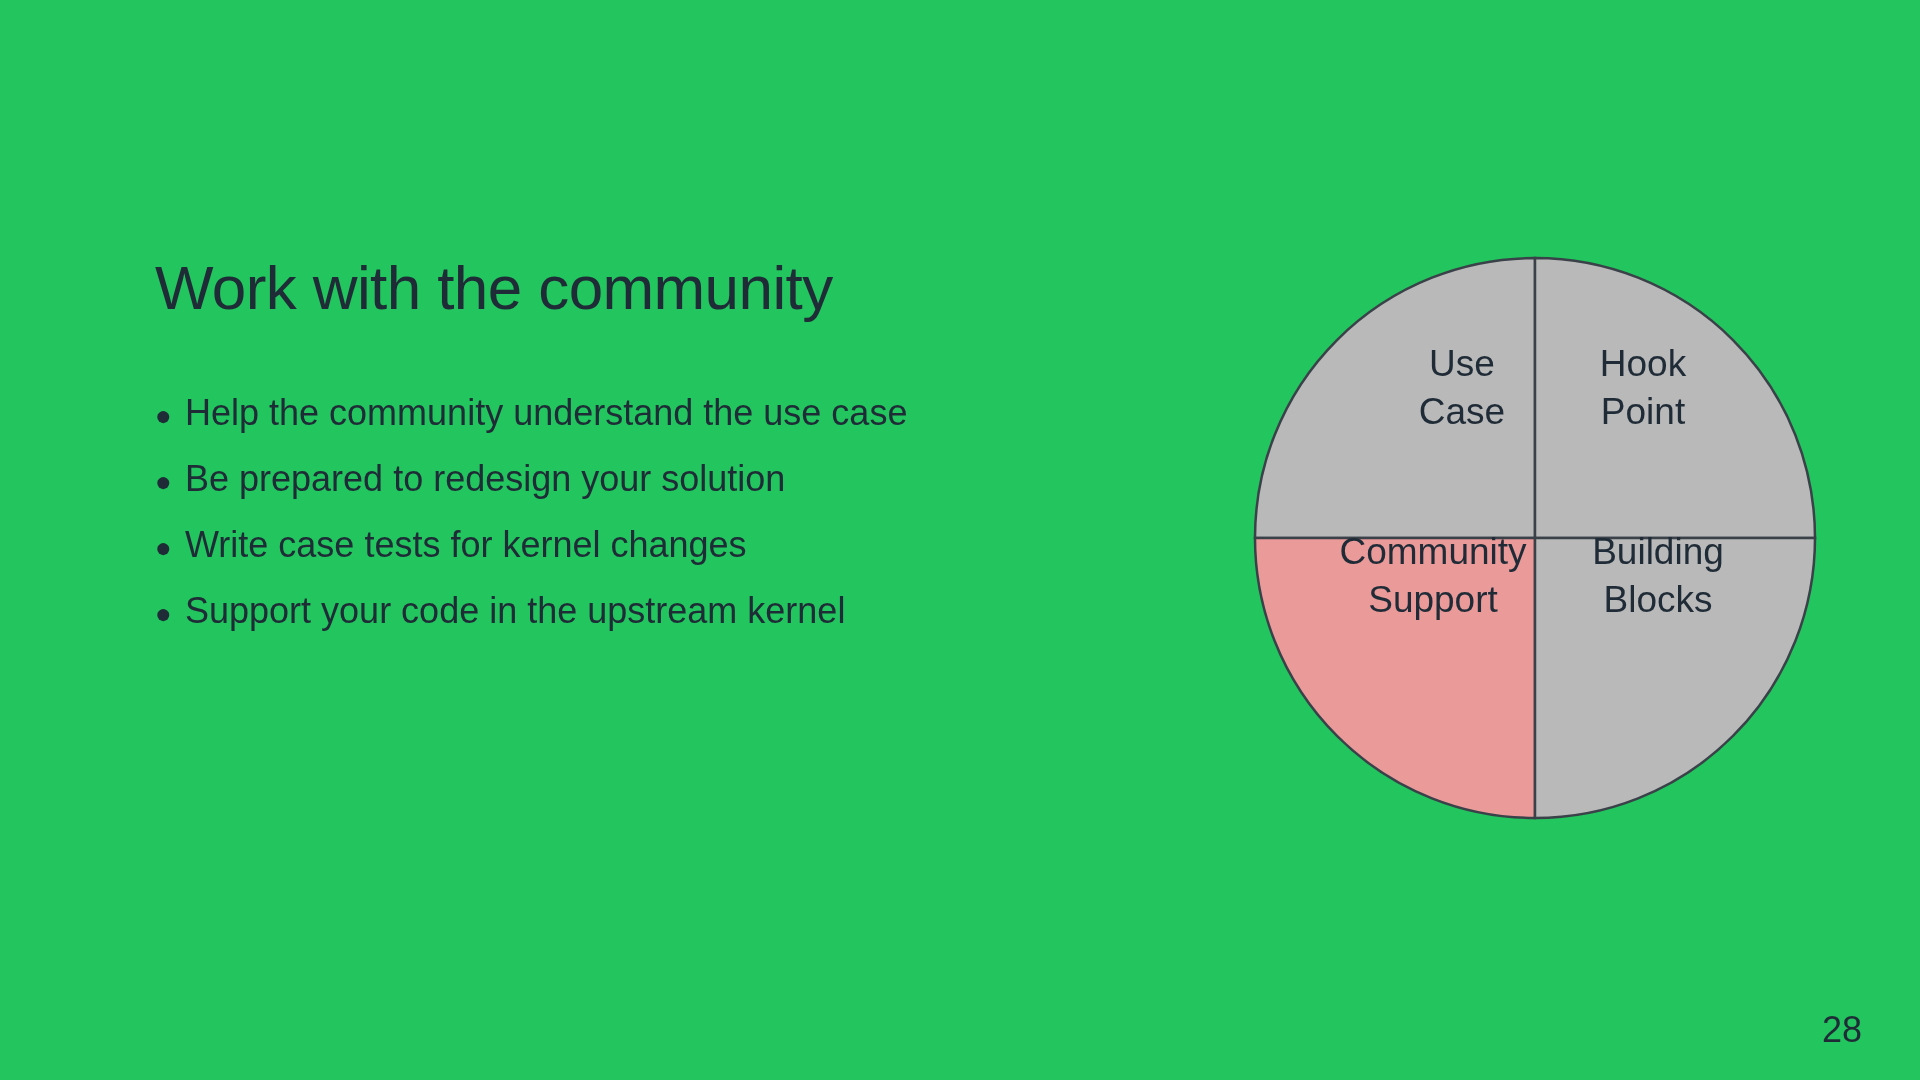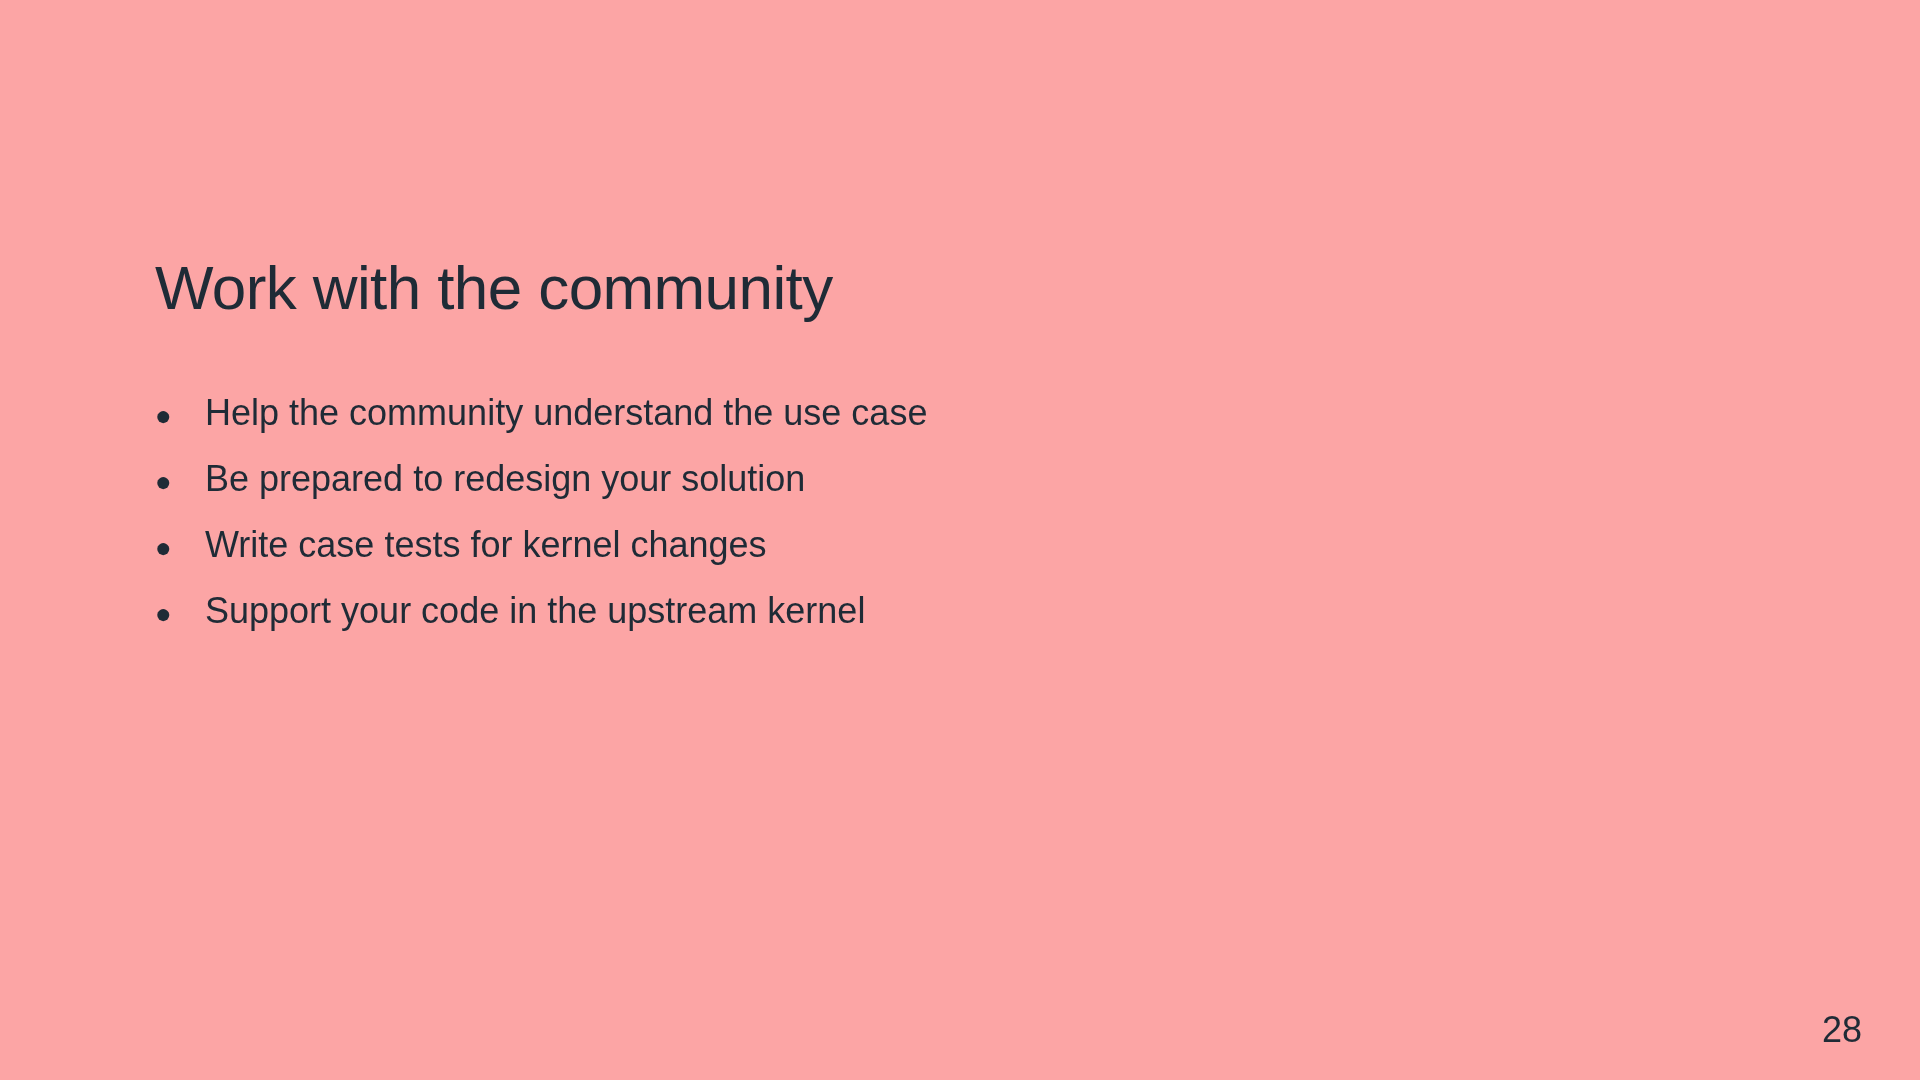--- a/index.html
+++ b/index.html
@@ -13,21 +13,21 @@
     background: #ffffff;
     font-family: "Liberation Sans", sans-serif;
     color: #1f2b36;
     overflow: hidden;
     position: relative;
   }
 
   .slide {
     position: absolute;
     inset: 0;
-    background: #fca5a5;
+    background: #22c55e;
     padding-left: 16px;
   }
 
   
   .content-left {
     position: absolute;
     left: 155px;
     top: 255px;
     width: 980px;
   }
@@ -62,21 +62,20 @@
   .bullet-dot {
     flex: 0 0 auto;
     width: 30px;
     font-size: 28px;
     line-height: 1;
     color: #1f2b36;
   }
 
   .bullet-text {
     flex: 1 1 auto;
-    margin-left: 20px;
   }
 
   
   .diagram {
     position: absolute;
     left: 1253px;
     top: 256px;
     width: 564px;
     height: 564px;
   }
@@ -131,16 +130,41 @@
       </li>
 
       <li class="bullet-item">
         <span class="bullet-dot">●</span>
         <span class="bullet-text">Support your code in the upstream kernel</span>
       </li>
 
     </ul>
   </div>
 
+  <div class="diagram">
+    <svg viewBox="0 0 564 564" xmlns="http://www.w3.org/2000/svg">
+
+      <path d="M 282 282 L 282 2 A 280 280 0 0 0 2 282 Z" stroke="#3a4149" stroke-width="2.5" fill="#b9b9b9"></path>
+
+      <path d="M 282 282 L 562 282 A 280 280 0 0 0 282 2 Z" stroke="#3a4149" stroke-width="2.5" fill="#b9b9b9"></path>
+
+      <path d="M 282 282 L 2 282 A 280 280 0 0 0 282 562 Z" stroke="#3a4149" stroke-width="2.5" fill="#eb9a9a"></path>
+
+      <path d="M 282 282 L 282 562 A 280 280 0 0 0 562 282 Z" stroke="#3a4149" stroke-width="2.5" fill="#b9b9b9"></path>
+
+      <text class="quad-label" x="209" y="120" text-anchor="middle">Use</text>
+      <text class="quad-label" x="209" y="168" text-anchor="middle">Case</text>
+
+      <text class="quad-label" x="390" y="120" text-anchor="middle">Hook</text>
+      <text class="quad-label" x="390" y="168" text-anchor="middle">Point</text>
+
+      <text class="quad-label" x="180" y="308" text-anchor="middle">Community</text>
+      <text class="quad-label" x="180" y="356" text-anchor="middle">Support</text>
+
+      <text class="quad-label" x="405" y="308" text-anchor="middle">Building</text>
+      <text class="quad-label" x="405" y="356" text-anchor="middle">Blocks</text>
+
+    </svg>
+  </div>
 
   <div class="page-number">28</div>
 
 </div>
 
 </body></html>

